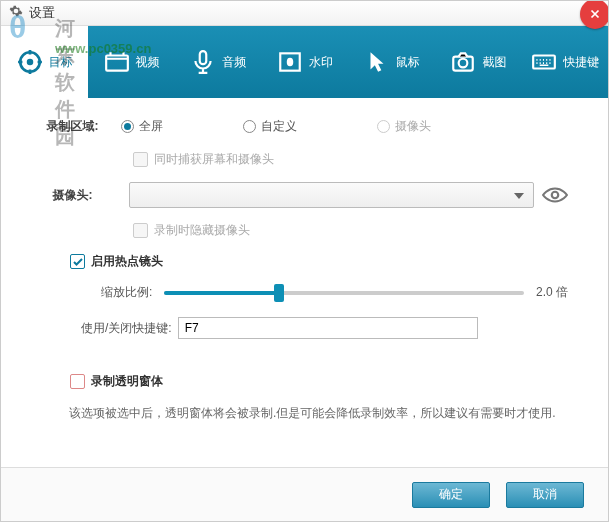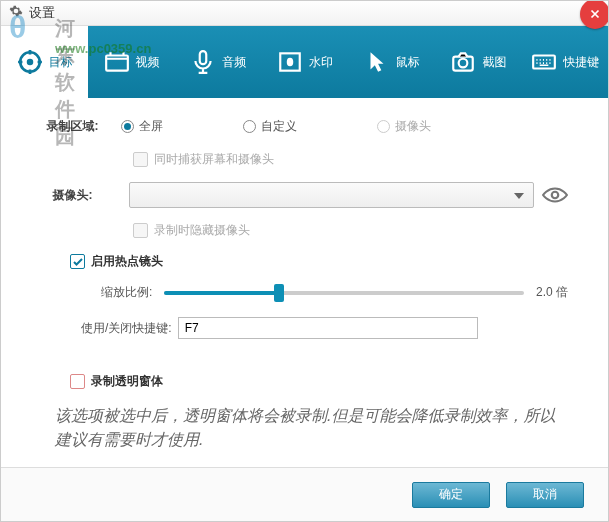--- a/index.html
+++ b/index.html
@@ -41,21 +41,21 @@
 .section-head { display: flex; align-items: center; gap: 6px; font-weight: bold; color: #333; margin-bottom: 14px; padding-left: 29px; }
 .slider-row { display: flex; align-items: center; gap: 12px; margin-bottom: 16px; margin-left: 60px; }
 .slider-label { color: #555; }
 .slider-track { flex: 1; height: 4px; background: #ccc; border-radius: 2px; position: relative; }
 .slider-fill { position: absolute; left: 0; top: 0; height: 100%; width: 32%; background: #0d8fb5; border-radius: 2px; }
 .slider-thumb { position: absolute; left: 32%; top: 50%; transform: translate(-50%,-50%); width: 10px; height: 18px; background: #0d8fb5; border-radius: 2px; cursor: pointer; }
 .slider-val { color: #555; white-space: nowrap; }
 .hotkey-row { display: flex; align-items: center; gap: 6px; margin-left: 40px; margin-bottom: 34px; }
 .hotkey-label { text-align: right; }
 .hotkey-input { width: 300px; height: 22px; border: 1px solid #bbb; padding: 0 6px; font-size: 12px; background: #fff; }
-.desc { color: #666; margin-left: 14px; margin-top: 6px; line-height: 1.5; font-size: 16px; font-style: italic; }
+.desc { color: #666; margin-left: 28px; margin-top: 6px; line-height: 1.5; font-size: 12px; }
 .footer { position: absolute; bottom: 0; left: 0; right: 0; height: 54px; border-top: 1px solid #ddd; display: flex; justify-content: flex-end; align-items: center; gap: 16px; padding: 0 24px; background: #fafafa; }
 .btn { width: 78px; height: 26px; background: linear-gradient(#6db8d4, #2a8fb5); border: 1px solid #1a7a9e; color: #fff; font-size: 12px; border-radius: 2px; cursor: pointer; display: flex; align-items: center; justify-content: center; }
 </style>
 </head>
 <body>
 
 <div class="titlebar">
   <span class="gear">
     <svg width="14" height="14" viewBox="0 0 24 24">
         <path fill="#666" d="M12 8a4 4 0 100 8 4 4 0 000-8zm9 4a7 7 0 01-.1 1.2l2 1.6-2 3.4-2.4-1a7 7 0 01-2 1.2l-.4 2.6h-4l-.4-2.6a7 7 0 01-2-1.2l-2.4 1-2-3.4 2-1.6A7 7 0 013 12a7 7 0 01.1-1.2l-2-1.6 2-3.4 2.4 1a7 7 0 012-1.2L7.9 3h4l.4 2.6a7 7 0 012 1.2l2.4-1 2 3.4-2 1.6A7 7 0 0121 12z"></path>

